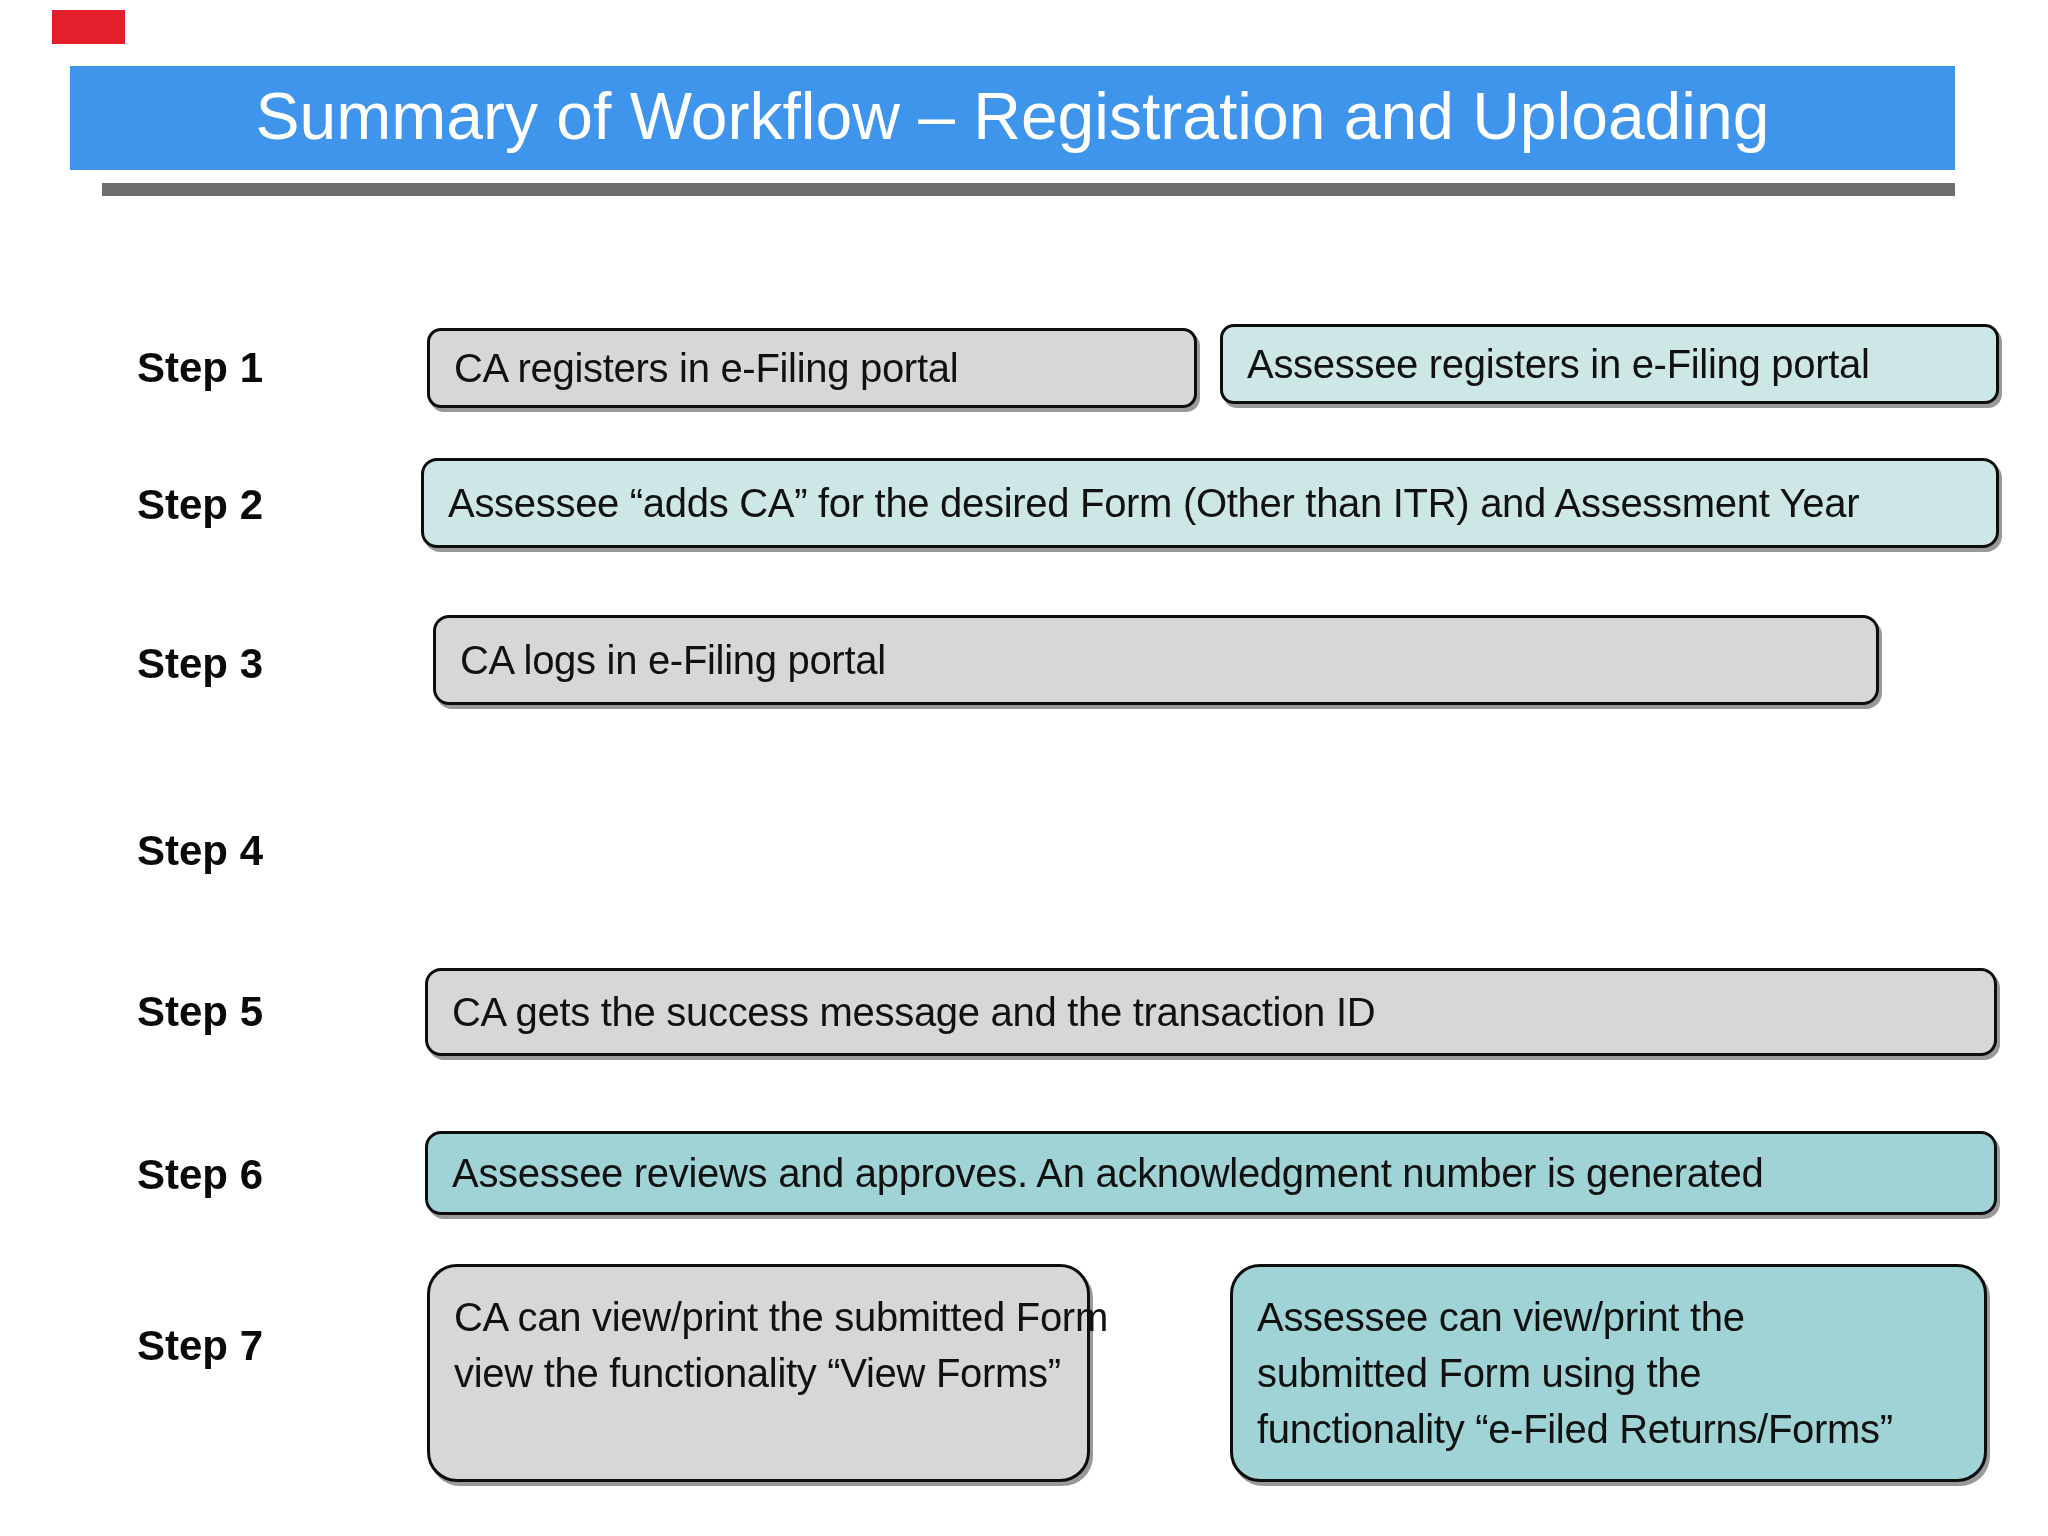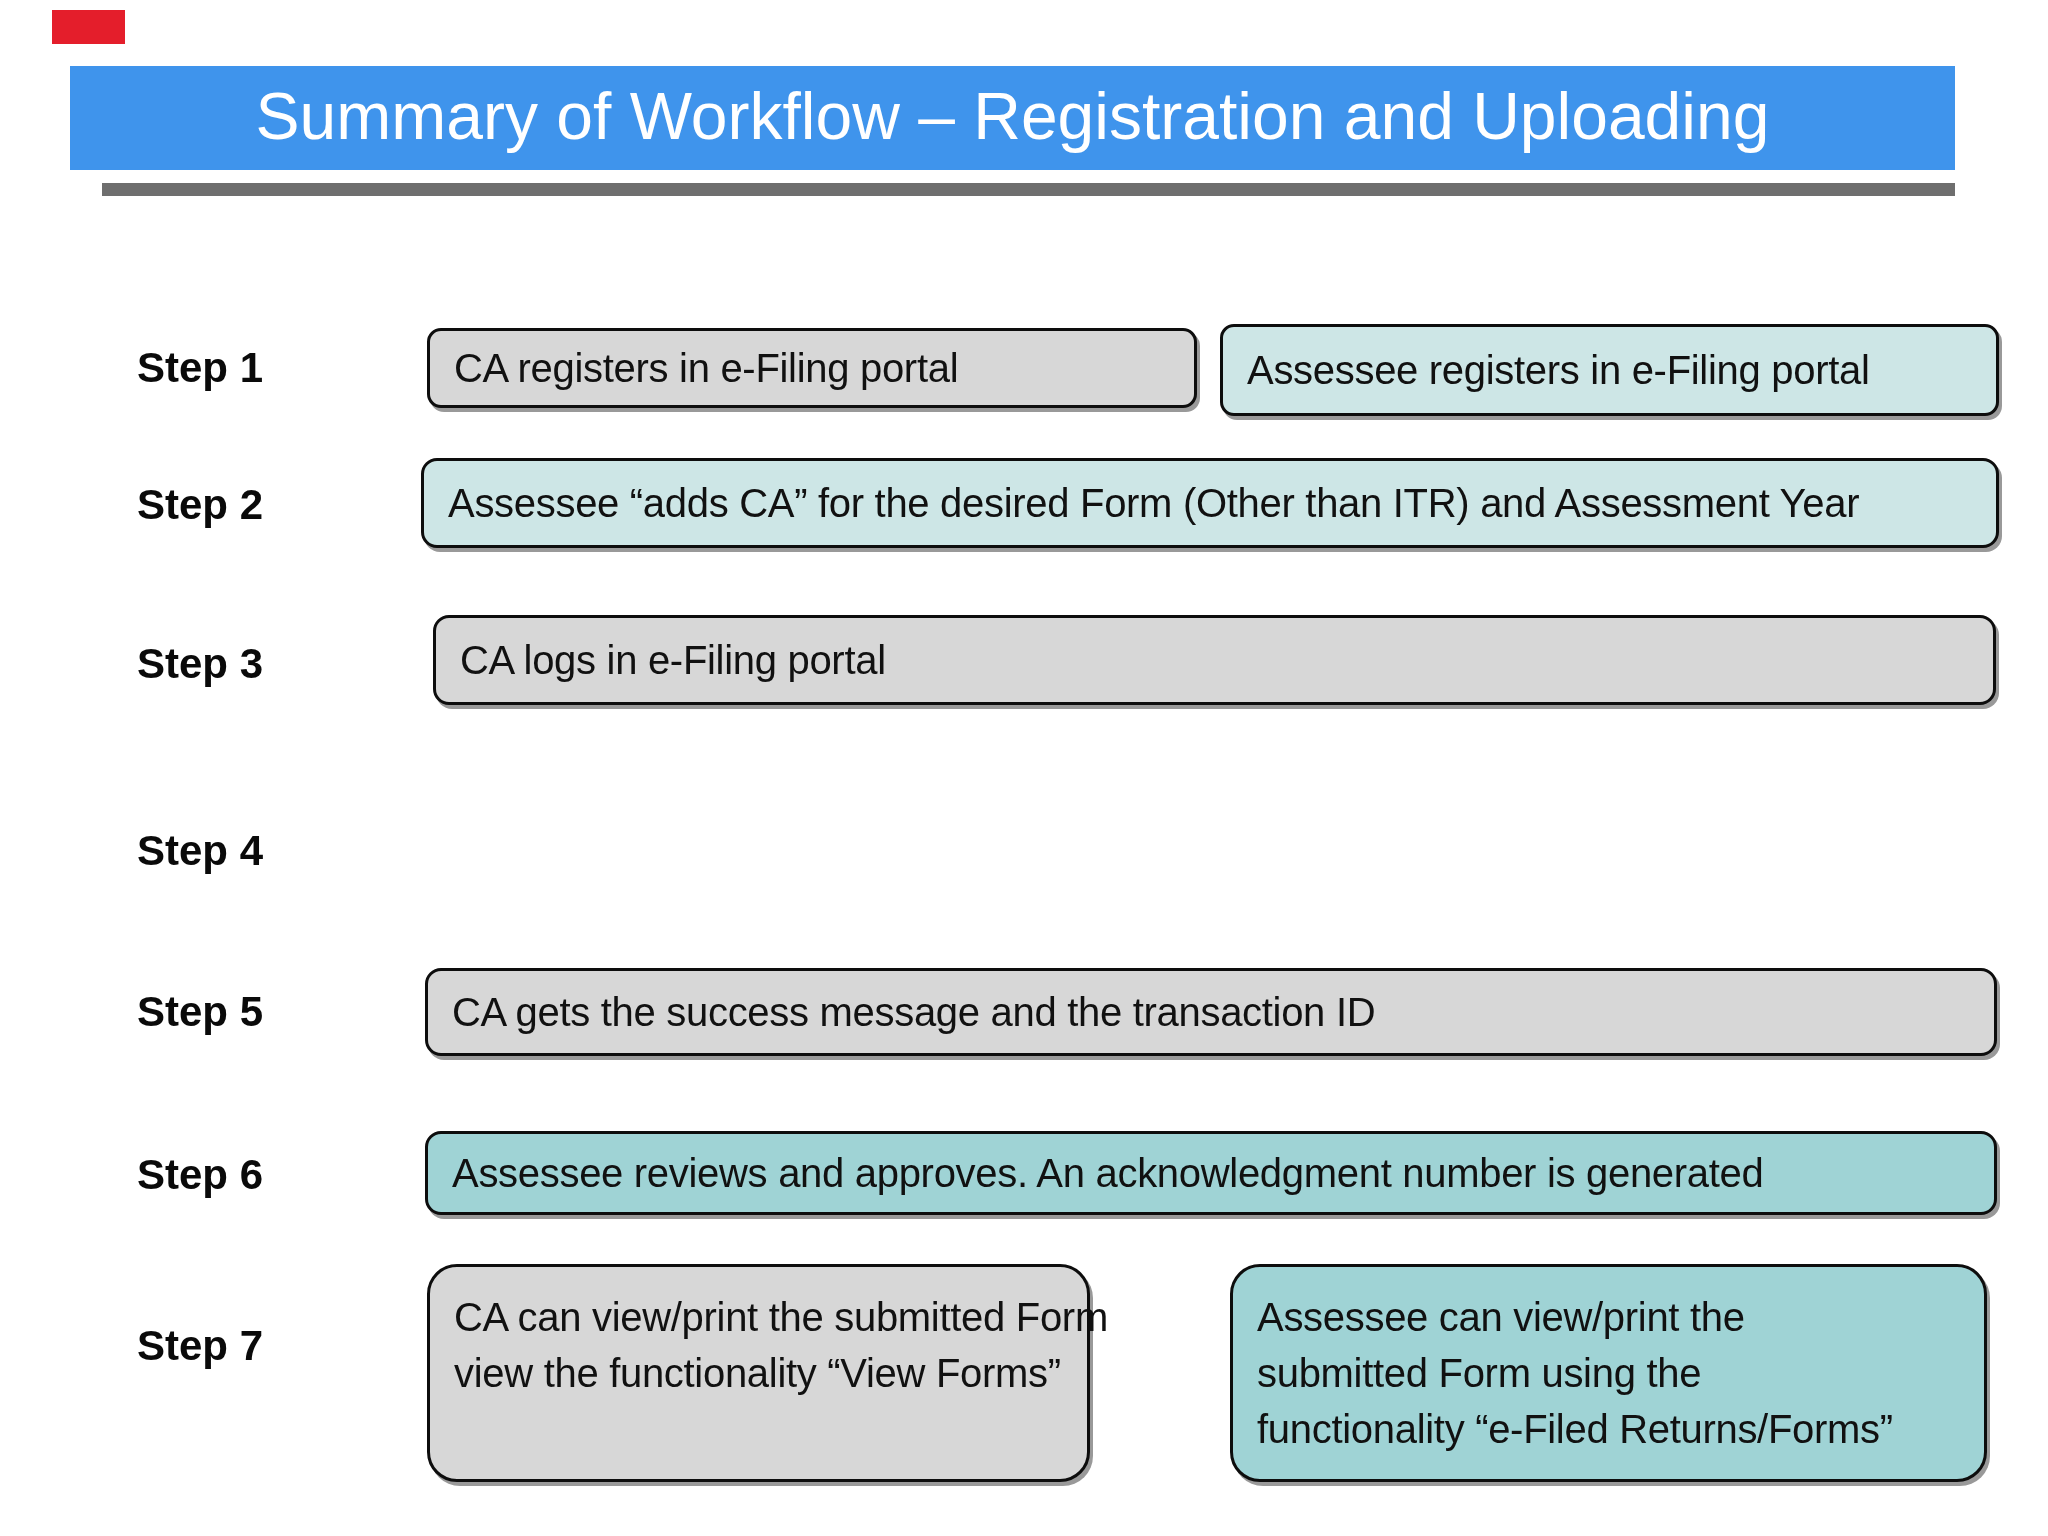--- a/index.html
+++ b/index.html
@@ -33,23 +33,23 @@
     box-shadow:3px 4px 0 rgba(0,0,0,0.40);
     display:flex;align-items:center;
     font-size:40px;color:var(--text,#111111);
     padding:0 24px;box-sizing:border-box;letter-spacing:-0.3px;
   }
   .gray{background:var(--box-gray,#d7d7d7);}
   .teal-light{background:var(--box-teal-light,#cde6e6);}
   .teal-dark{background:var(--box-teal-dark,#9fd3d5);}
   .multi{display:block;align-items:flex-start;}
   .s1a{left:415px;top:328px;width:770px;height:80px;border-radius:14px;}
-  .s1b{left:1208px;top:324px;width:779px;height:92px;border-radius:14px;}
+  .s1b{left:1208px;top:324px;width:779px;height:80px;border-radius:14px;}
   .s2 {left:409px;top:458px;width:1578px;height:90px;border-radius:16px;text-align:right;}
-  .s3 {left:421px;top:615px;width:1563px;height:90px;border-radius:16px;}
+  .s3 {left:421px;top:615px;width:1446px;height:90px;border-radius:16px;}
   .s4 {left:408px;top:755px;width:1578px;height:160px;border-radius:28px;padding-top:14px;line-height:58px;}
   .s5 {left:413px;top:968px;width:1572px;height:88px;border-radius:16px;}
   .s6 {left:413px;top:1131px;width:1572px;height:84px;border-radius:16px;}
   .s7a{left:415px;top:1264px;width:663px;height:218px;border-radius:30px;padding-top:22px;line-height:56px;}
   .s7b{left:1218px;top:1264px;width:757px;height:218px;border-radius:30px;padding-top:22px;line-height:56px;}
   .line{white-space:nowrap;}
 </style>
 </head>
 <body>
 

